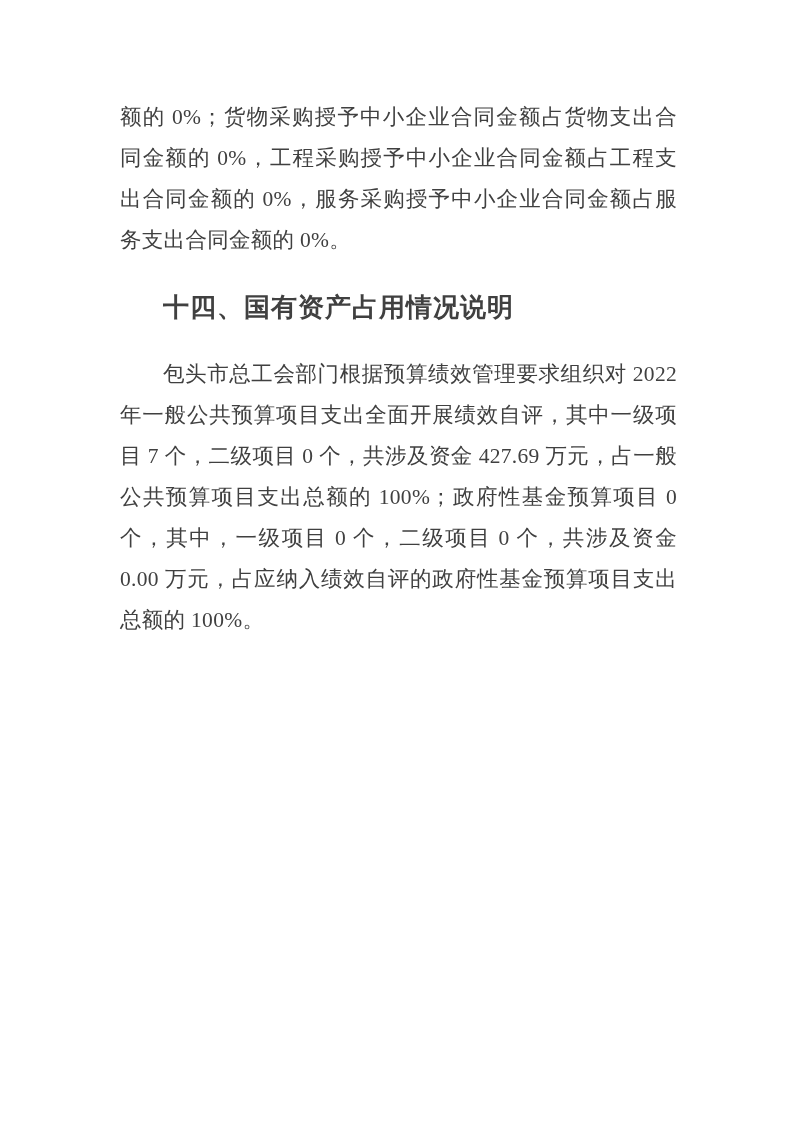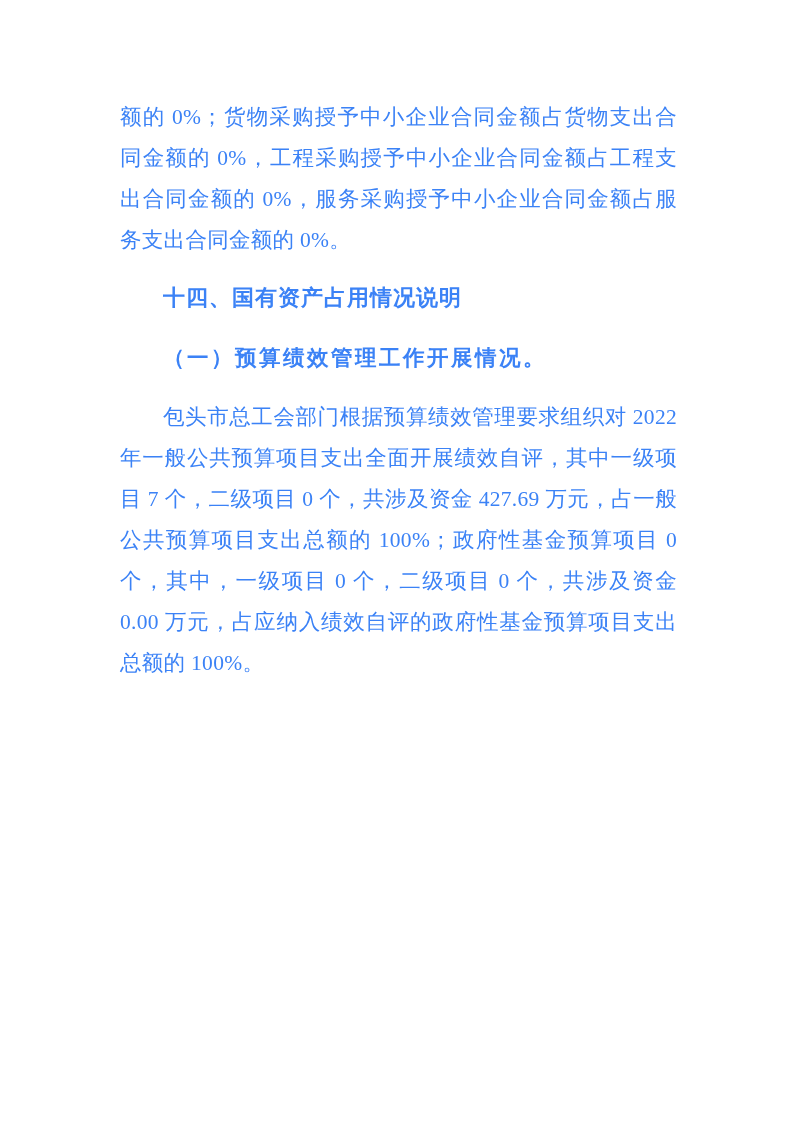--- a/index.html
+++ b/index.html
@@ -7,45 +7,45 @@
     padding: 0;
     background: #ffffff;
   }
   .page {
     position: relative;
     width: 795px;
     height: 889px;
     background: #ffffff;
     overflow: hidden;
     font-family: "Liberation Serif", "DejaVu Serif", serif;
-    color: #3b82f6;
+    color: #404040;
   }
   .content {
     position: absolute;
     left: 120px;
     top: 97px;
     width: 557px;
   }
   .para {
     margin: 0;
     font-size: 21.5px;
     line-height: 41px;
     text-align: justify;
     text-justify: inter-ideograph;
     text-align-last: left;
     letter-spacing: 0.3px;
   }
   .para.indent {
     text-indent: 43px;
   }
   .heading {
-    margin: 18px 0;
-    font-family: Liberation Mono, monospace;
+    margin: 26px 0;
+    font-family: Liberation Sans, sans-serif;
     font-weight: 700;
-    font-size: 22px;
+    font-size: 26px;
     line-height: 41px;
     text-indent: 43px;
     letter-spacing: 1px;
   }
   .subheading {
     margin: 18px 0;
     font-family: "Liberation Serif", "DejaVu Serif", serif;
     font-weight: 700;
     font-size: 21.5px;
     line-height: 41px;
@@ -58,18 +58,17 @@
 
 <div class="page">
   <div class="content">
 
     <p class="para">额的 0%；货物采购授予中小企业合同金额占货物支出合同金额的 0%，工程采购授予中小企业合同金额占工程支出合同金额的 0%，服务采购授予中小企业合同金额占服务支出合同金额的 0%。</p>
 
     <h2 class="heading">十四、国有资产占用情况说明</h2>
 
 
 
-    <h3 class="subheading">（一）预算绩效管理工作开展情况。</h3>
 
     <p class="para indent">包头市总工会部门根据预算绩效管理要求组织对 2022 年一般公共预算项目支出全面开展绩效自评，其中一级项目 7 个，二级项目 0 个，共涉及资金 427.69 万元，占一般公共预算项目支出总额的 100%；政府性基金预算项目 0 个，其中，一级项目 0 个，二级项目 0 个，共涉及资金 0.00 万元，占应纳入绩效自评的政府性基金预算项目支出总额的 100%。</p>
 
   </div>
 </div>
 
 </body></html>

